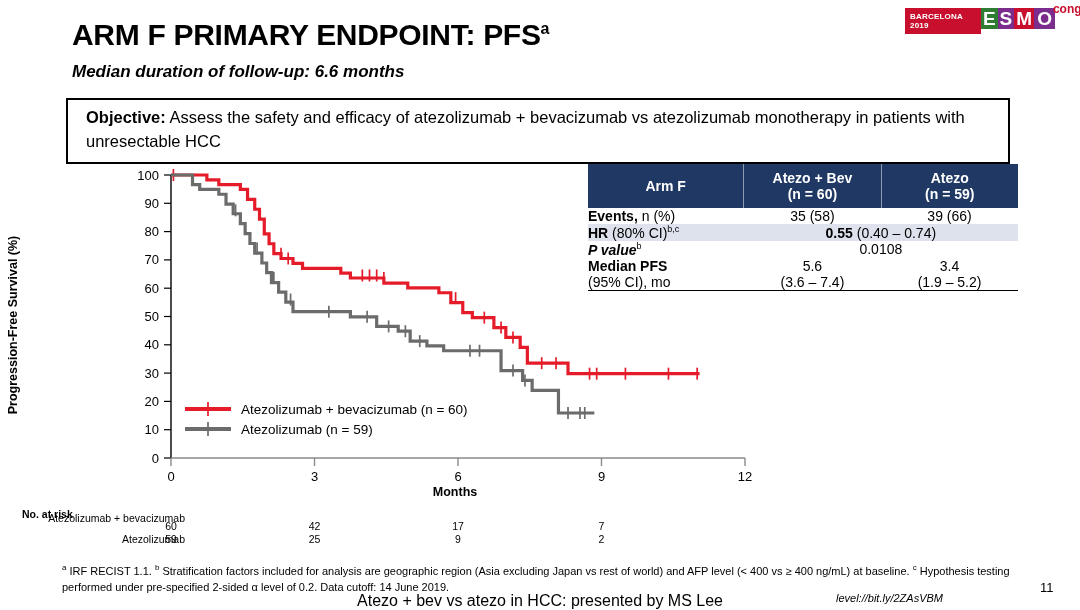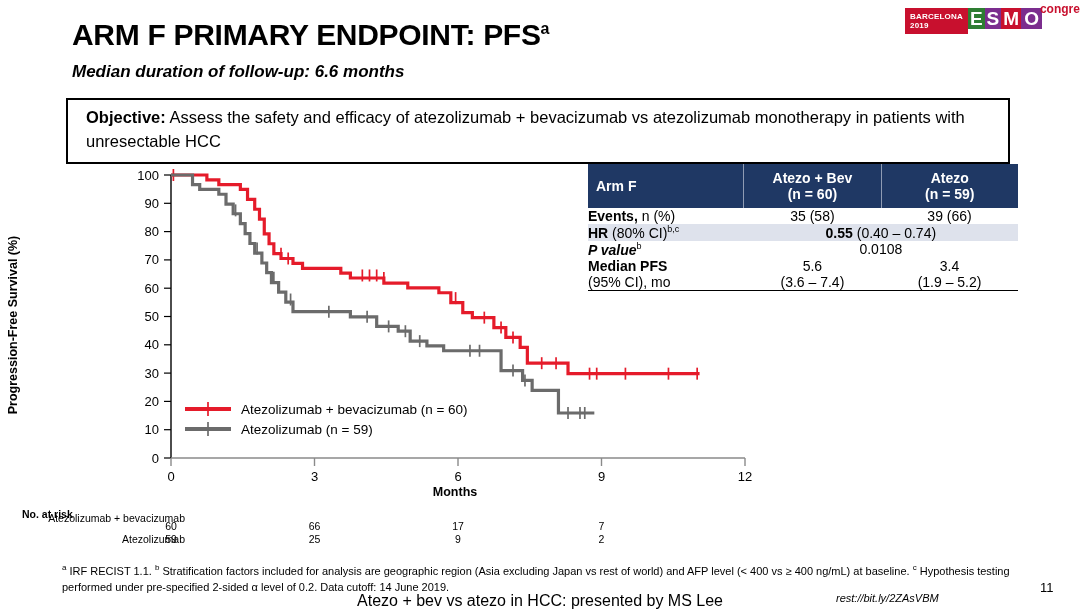--- a/index.html
+++ b/index.html
@@ -9,21 +9,21 @@
     font-family:"Liberation Sans", sans-serif;
     color:#000;
     overflow:hidden;
     position:relative;
   }
   
   #logo{position:absolute;left:905px;top:3px;height:30px;display:flex;align-items:flex-start;}
   .logo-barcelona{
     background:#C8102E;color:#fff;font-weight:bold;
     font-size:8px;line-height:9px;letter-spacing:.2px;
-    padding:4px 5px 4px 5px;margin-top:5px;text-align:left;
+    padding:4px 18px 4px 5px;margin-top:5px;text-align:left;
   }
   .logo-esmo{display:flex;align-items:center;margin-top:5px;}
   .logo-e{background:#2E7D32;color:#fff;font-weight:bold;font-size:19px;line-height:19px;padding:1px 2px;}
   .logo-s{background:#7B2D8E;color:#fff;font-weight:bold;font-size:19px;line-height:19px;padding:1px 2px;}
   .logo-m{background:#C8102E;color:#fff;font-weight:bold;font-size:19px;line-height:19px;padding:1px 2px;}
   .logo-o{background:#7B2D8E;color:#fff;font-weight:bold;font-size:19px;line-height:19px;padding:1px 3px;}
   .logo-congress{color:#C8102E;font-weight:bold;font-size:12px;line-height:12px;margin-left:-2px;margin-top:0px;}
   
   #slide-title{
     position:absolute;left:72px;top:18px;
@@ -50,21 +50,21 @@
   .tick-text{font-size:13px;fill:#000;font-family:"Liberation Sans",sans-serif;}
   .legend-text{font-size:13.5px;fill:#000;font-family:"Liberation Sans",sans-serif;}
   
   #results-table{
     position:absolute;left:588px;top:164px;width:430px;
     border-collapse:collapse;font-size:14px;
   }
   #results-table th,#results-table td{padding:0;}
   .rt-head{background:#1F3864;color:#fff;font-weight:bold;}
   .rt-head .cell{padding:6px 8px;text-align:center;line-height:1.15;}
-  .rt-head .cell.left{text-align:left;}
+  .rt-head .cell.left{text-align:center;}
   .rt-div{border-left:1px solid #8f9bb3;}
   .rt-row td{padding:6px 8px;vertical-align:middle;}
   .rt-row .lbl{text-align:left;margin-top:36px;}
   .rt-row .val{text-align:center;}
   .rt-shade{background:#DEE2EC;}
   .rt-bottomline{border-bottom:1.6px solid #000;}
   .lbl b{font-weight:bold;}
   sup{font-size:9px;}
   
   #risk-table{position:absolute;left:0px;top:508px;width:760px;font-size:10.5px;}
@@ -262,28 +262,28 @@
           <div>(1.9 – 5.2)</div>
         </td>
       </tr>
     </tbody>
 </table>
 
 <div id="risk-table">
   <div class="rt-title">No. at risk</div>
 <div class="risk-line" style="top: 4px;">Atezolizumab + bevacizumab</div>
     <div class="risk-num" style="top: 12px; left: 156px;">60</div>
-    <div class="risk-num" style="top: 12px; left: 299.5px;">66</div>
+    <div class="risk-num" style="top: 12px; left: 299.5px;">42</div>
     <div class="risk-num" style="top: 12px; left: 443px;">17</div>
     <div class="risk-num" style="top: 12px; left: 586.5px;">7</div>
     <div class="risk-line" style="top: 25px;">Atezolizumab</div>
     <div class="risk-num" style="top: 25px; left: 156px;">59</div>
     <div class="risk-num" style="top: 25px; left: 299.5px;">25</div>
     <div class="risk-num" style="top: 25px; left: 443px;">9</div>
     <div class="risk-num" style="top: 25px; left: 586.5px;">2</div>
   </div>
 
 <div id="footnotes">
   <sup>a</sup><span> IRF RECIST 1.1. </span><sup>b</sup><span> Stratification factors included for analysis are geographic region (Asia excluding Japan vs rest of world) and AFP level (&lt; 400 vs ≥ 400 ng/mL) at baseline. </span><sup>c</sup><span> Hypothesis testing performed under pre-specified 2-sided α level of 0.2. Data cutoff: 14 June 2019.</span>
 </div>
 <div id="presented-by">Atezo + bev vs atezo in HCC: presented by MS Lee</div>
-<div id="short-url">rest://bit.ly/2ZAsVBM</div>
+<div id="short-url">level://bit.ly/2ZAsVBM</div>
 <div id="slide-number">11</div>
 
 </body></html>

